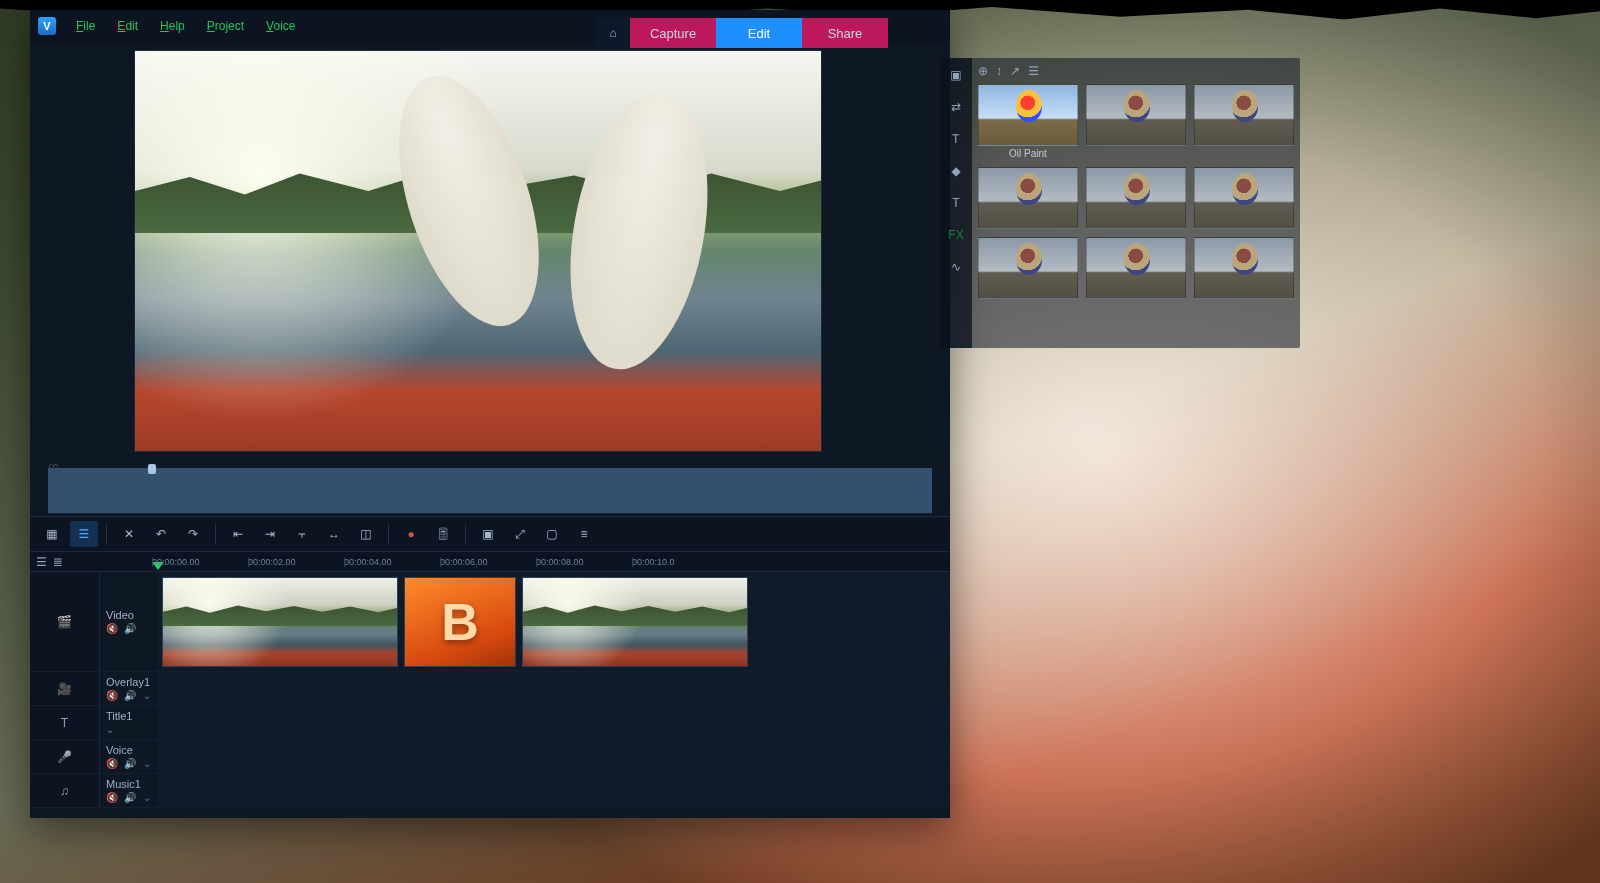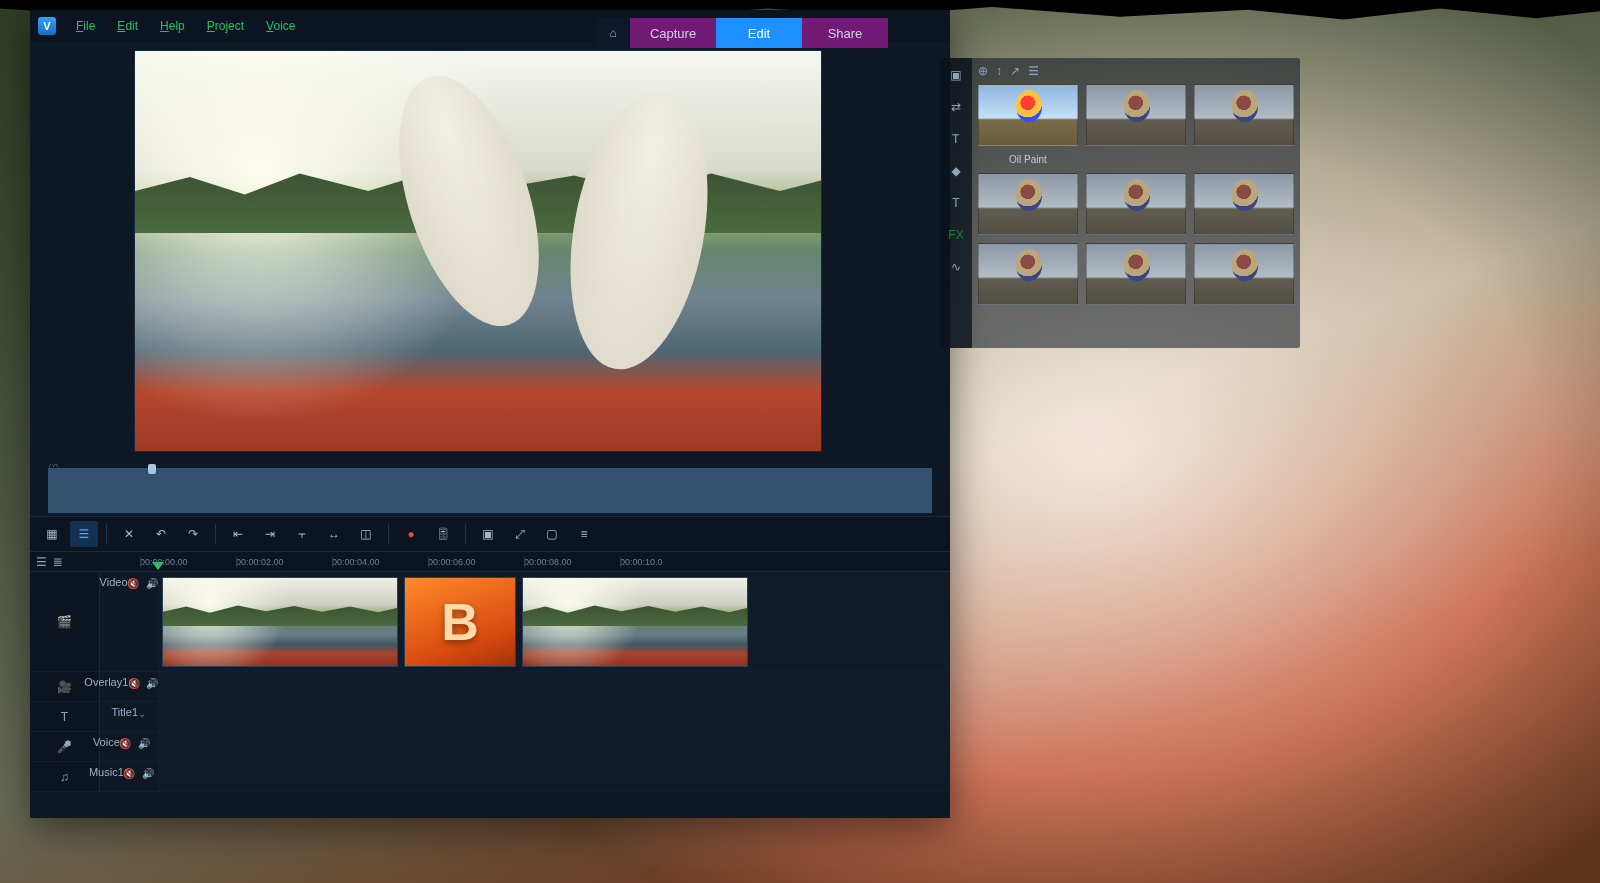--- a/index.html
+++ b/index.html
@@ -79,21 +79,21 @@
 .home-btn {
   width: 34px;
   background: #0d192b;
   display: flex; align-items: center; justify-content: center;
   color: #9fb0c7;
   cursor: pointer;
 }
 .ws-tab {
   width: 86px;
   display: flex; align-items: center; justify-content: center;
-  background: #701a75;
+  background: #be185d;
   color: #cdd6e2;
   font-size: 13px;
   cursor: pointer;
 }
 .ws-tab.active {
   background: #1e8fff;
   color: #fff;
 }
 
 
@@ -224,21 +224,21 @@
 .track-head {
   width: 70px;
   display: flex; align-items: center; justify-content: center;
   color: #8fa4bd;
   background: #0b1420;
   border-right: 1px solid #1a2a3e;
 }
 .track-label-col {
   width: 58px;
   padding: 4px 6px;
-  display: flex; flex-direction: row; justify-content: center;
+  display: flex; flex-direction: column; justify-content: center;
   color: #9db0c7;
 }
 .track-label-col .tname { font-size: 11px; }
 .track-label-col .tctrls { display: flex; gap: 6px; font-size: 10px; color: #5f7590; margin-top: 2px; }
 .track-content {
   flex: 1; position: relative; background: #0f1b29;
   display: flex; align-items: center; gap: 6px; padding: 4px 4px;
 }
 
 .clip {
@@ -317,21 +317,21 @@
   border: 1px solid rgba(0,0,0,0.25);
 }
 .thumb::after {
   content: "";
   position: absolute; left: 38%; top: 8%; width: 26px; height: 32px;
   background: radial-gradient(circle at 45% 40%, #ff4030 0 30%, #ffc040 31% 60%, #3050ff 61% 100%);
   border-radius: 50% 50% 48% 48%;
 }
 .thumb.dim { filter: grayscale(60%) brightness(0.85); }
 .thumb-label {
-  font-size: 10px; color: #c0ccdc; text-align: center; margin-top: 8px;
+  font-size: 10px; color: #c0ccdc; text-align: center; margin-top: 2px;
 }
 
 
 .ico { font-style: normal; }
 </style>
 </head>
 <body>
 
 <div class="bg-photo"></div>
 <div class="torn-top"></div>
@@ -459,21 +459,21 @@
         <i class="ico">≡</i>
       </div>
   </div>
 
   <div class="ruler">
     <div class="zoom-icons">
       <span>☰</span>
       <span>≣</span>
     </div>
     <div class="playhead-tri"></div>
-    <div class="tick-block" style="margin-left:40px">00:00:00.00</div>
+    <div class="tick-block" style="margin-left:52px">00:00:00.00</div>
     <div class="tick-block">00:00:02.00</div>
     <div class="tick-block">00:00:04.00</div>
     <div class="tick-block">00:00:06.00</div>
     <div class="tick-block">00:00:08.00</div>
     <div class="tick-block">00:00:10.0</div>
   </div>
 
   <div class="tracks">
 
     <div class="track" style="min-height:100px">

